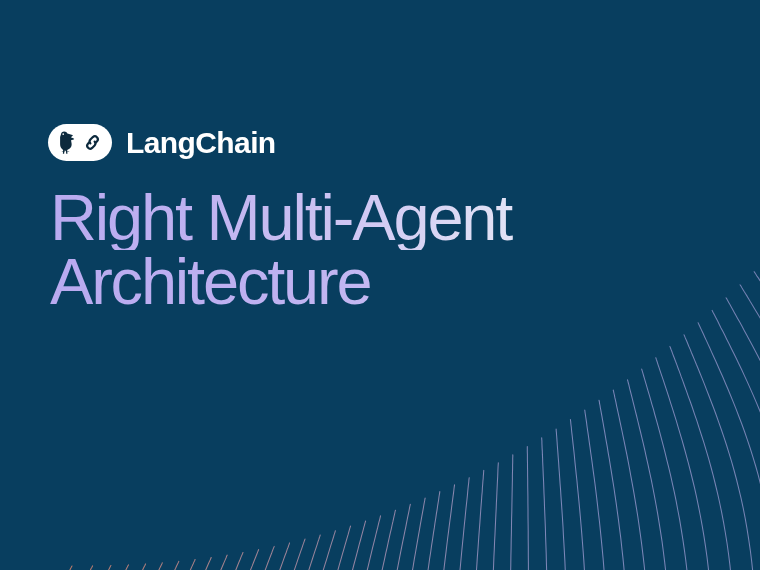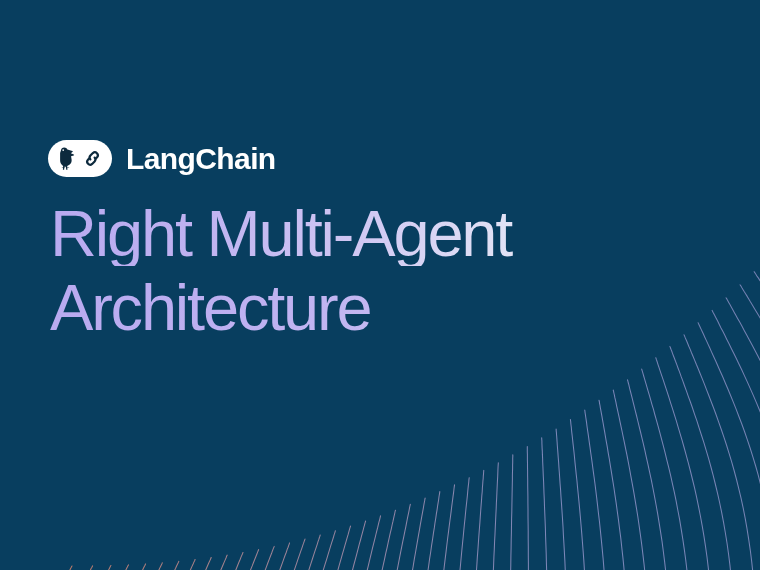--- a/index.html
+++ b/index.html
@@ -19,21 +19,21 @@
     position: absolute;
     left: 0;
     top: 0;
     width: 760px;
     height: 570px;
     pointer-events: none;
   }
   #content {
     position: absolute;
     left: 0;
-    top: 16px;
+    top: 0;
     width: 760px;
     height: 409px;
   }
 
   
   .brand {
     position: absolute;
     left: 48px;
     top: 124px;
     display: flex;
@@ -80,21 +80,20 @@
     background-clip: text;
     color: transparent;
     -webkit-text-fill-color: transparent;
   }
   .headline-line.l2 {
     background-image: linear-gradient(96deg, #b9aaf0 0%, #bfb2f1 22%, #cfc6f3 44%, #dfdff5 64%, #edf2f9 86%);
     text-decoration: underline;
   }
   .headline-line.l3 {
     background-image: linear-gradient(96deg, #b9aaf0 0%, #bfb2f1 34%, #cac0f2 66%, #d3cbf3 100%);
-    margin-top: 10px;
   }
 </style>
 </head>
 <body>
 
 <div id="canvas">
 
   <svg id="mesh-layer" viewBox="0 0 760 570" preserveAspectRatio="none" aria-hidden="true">
       <path d="M72.0 566.0 L82.9 566.0 L92.6 565.9 L101.8 565.7 L110.9 565.5 L119.8 565.2 L128.5 564.9 L137.1 564.4 L145.6 563.9 L154.0 563.4 L162.3 562.7 L170.6 562.0 L178.8 561.3 L187.0 560.4 L195.1 559.5 L203.2 558.5 L211.2 557.5 L219.2 556.3 L227.2 555.1 L235.1 553.9 L243.0 552.5 L250.8 551.1 L258.6 549.6 L266.4 548.0 L274.2 546.4 L281.9 544.7 L289.6 542.9 L297.3 541.0 L305.0 539.1 L312.6 537.1 L320.2 535.0 L327.8 532.9 L335.4 530.7 L343.0 528.4 L350.5 526.0 L358.1 523.5 L365.6 521.0 L373.1 518.4 L380.5 515.7 L388.0 513.0 L395.5 510.2 L402.9 507.3 L410.3 504.3 L417.7 501.2 L425.1 498.1 L432.5 494.9 L439.8 491.6 L447.2 488.3 L454.5 484.8 L461.9 481.3 L469.2 477.8 L476.5 474.1 L483.8 470.4 L491.0 466.6 L498.3 462.7 L505.6 458.7 L512.8 454.7 L520.1 450.6 L527.3 446.4 L534.5 442.1 L541.7 437.8 L548.9 433.3 L556.1 428.9 L563.3 424.3 L570.4 419.6 L577.6 414.9 L584.7 410.1 L591.9 405.2 L599.0 400.3 L606.2 395.2 L613.3 390.1 L620.4 384.9 L627.5 379.7 L634.6 374.3 L641.7 368.9 L648.7 363.4 L655.8 357.8 L662.9 352.2 L669.9 346.4 L677.0 340.6 L684.0 334.7 L691.1 328.8 L698.1 322.7 L705.1 316.6 L712.1 310.4 L719.1 304.1 L726.1 297.8 L733.1 291.3 L740.1 284.8 L747.1 278.2 L754.1 271.6 L761.0 264.8 L768.0 258.0" fill="none" stroke="rgb(NaN,NaN,107)" stroke-width="2.2" stroke-opacity="0.95" stroke-linecap="round"></path>
       <path d="M71.7 566.6 L82.5 566.6 L92.2 566.5 L101.5 566.3 L110.6 566.1 L119.4 565.8 L128.2 565.5 L136.8 565.0 L145.3 564.5 L153.7 564.0 L162.1 563.3 L170.4 562.6 L178.6 561.9 L186.7 561.0 L194.9 560.1 L202.9 559.1 L211.0 558.0 L219.0 556.9 L226.9 555.7 L234.8 554.4 L242.7 553.1 L250.6 551.7 L258.4 550.2 L266.2 548.6 L274.0 547.0 L281.7 545.2 L289.4 543.5 L297.1 541.6 L304.8 539.7 L312.4 537.7 L320.1 535.6 L327.7 533.4 L335.3 531.2 L342.8 528.9 L350.4 526.5 L357.9 524.0 L365.4 521.5 L372.9 518.9 L380.4 516.2 L387.9 513.5 L395.3 510.7 L402.8 507.8 L410.2 504.8 L417.6 501.7 L425.0 498.6 L432.4 495.4 L439.8 492.1 L447.1 488.8 L454.5 485.3 L461.8 481.8 L469.1 478.2 L476.4 474.6 L483.7 470.8 L491.0 467.0 L498.3 463.1 L505.6 459.2 L512.8 455.1 L520.1 451.0 L527.3 446.8 L534.5 442.6 L541.7 438.2 L548.9 433.8 L556.1 429.3 L563.3 424.7 L570.5 420.1 L577.7 415.3 L584.8 410.5 L592.0 405.7 L599.1 400.7 L606.2 395.7 L613.4 390.5 L620.5 385.3 L627.6 380.1 L634.7 374.7 L641.8 369.3 L648.9 363.8 L655.9 358.2 L663.0 352.6 L670.1 346.8 L677.1 341.0 L684.2 335.1 L691.2 329.2 L698.3 323.1 L705.3 317.0 L712.3 310.8 L719.3 304.5 L726.3 298.2 L733.3 291.7 L740.3 285.2 L747.3 278.6 L754.3 271.9 L761.3 265.2 L768.3 258.4" fill="none" stroke="rgb(NaN,NaN,108)" stroke-width="1.05" stroke-opacity="0.8688235294117647" stroke-linecap="round"></path>

